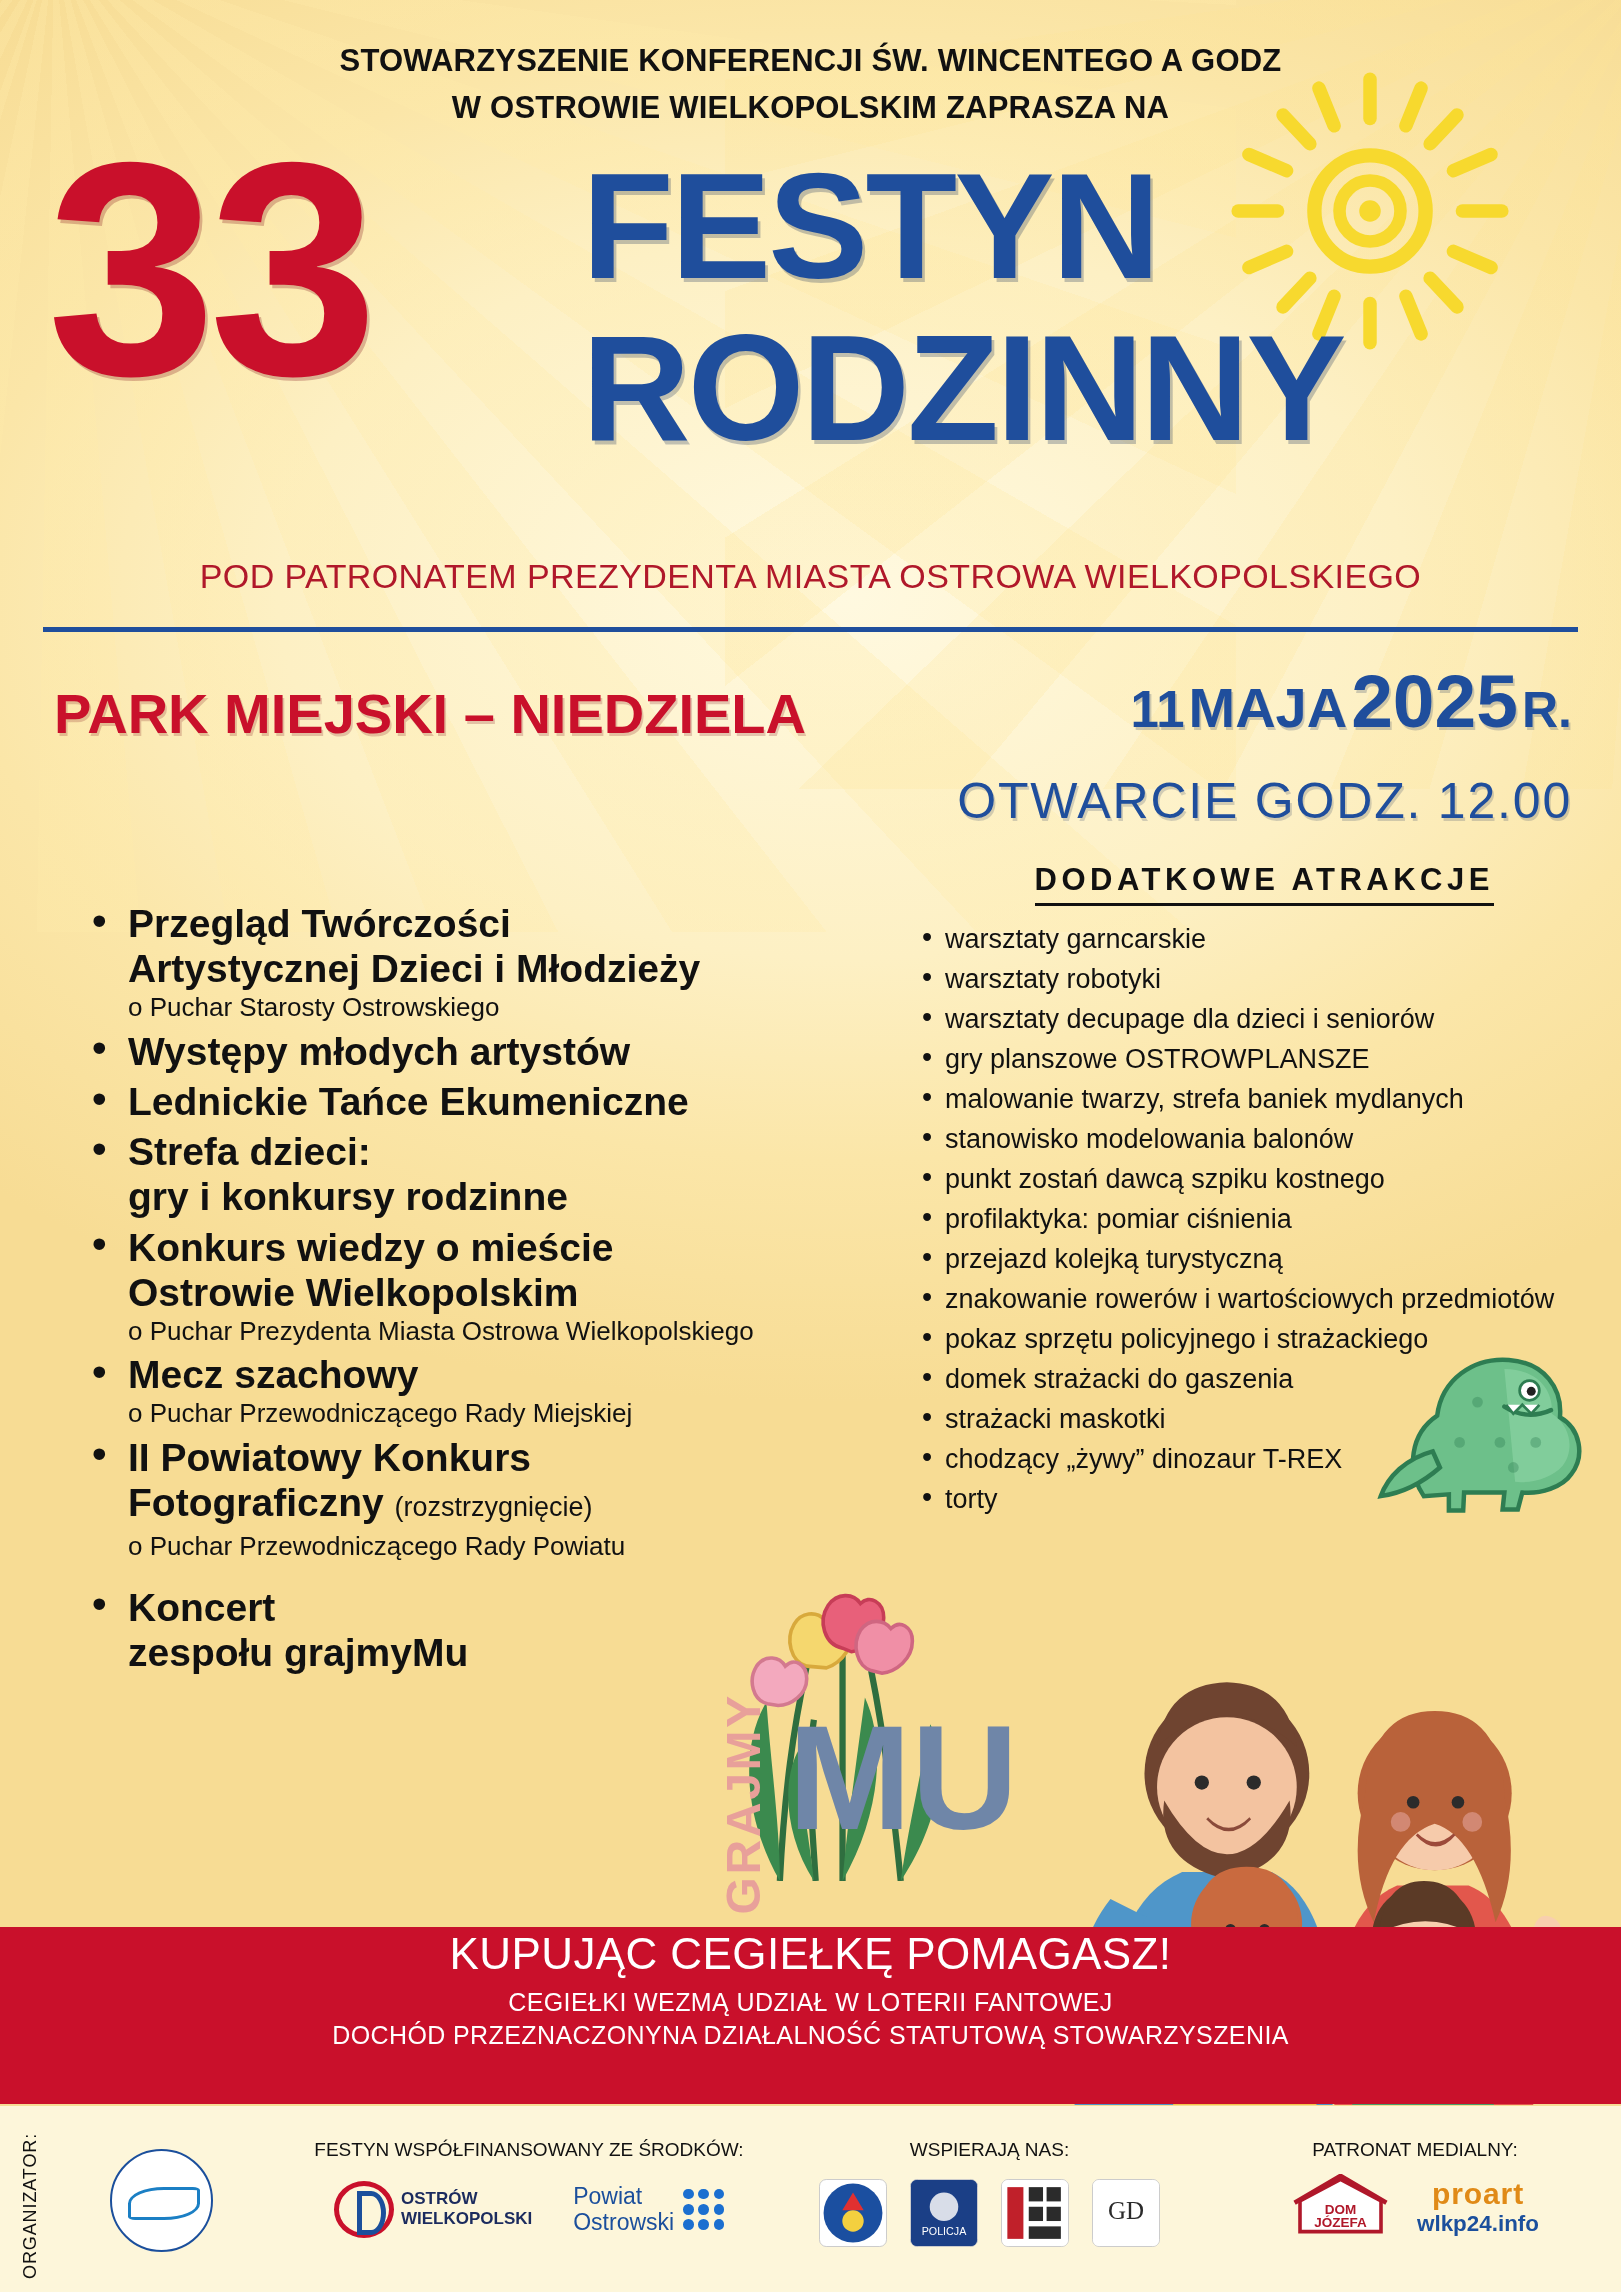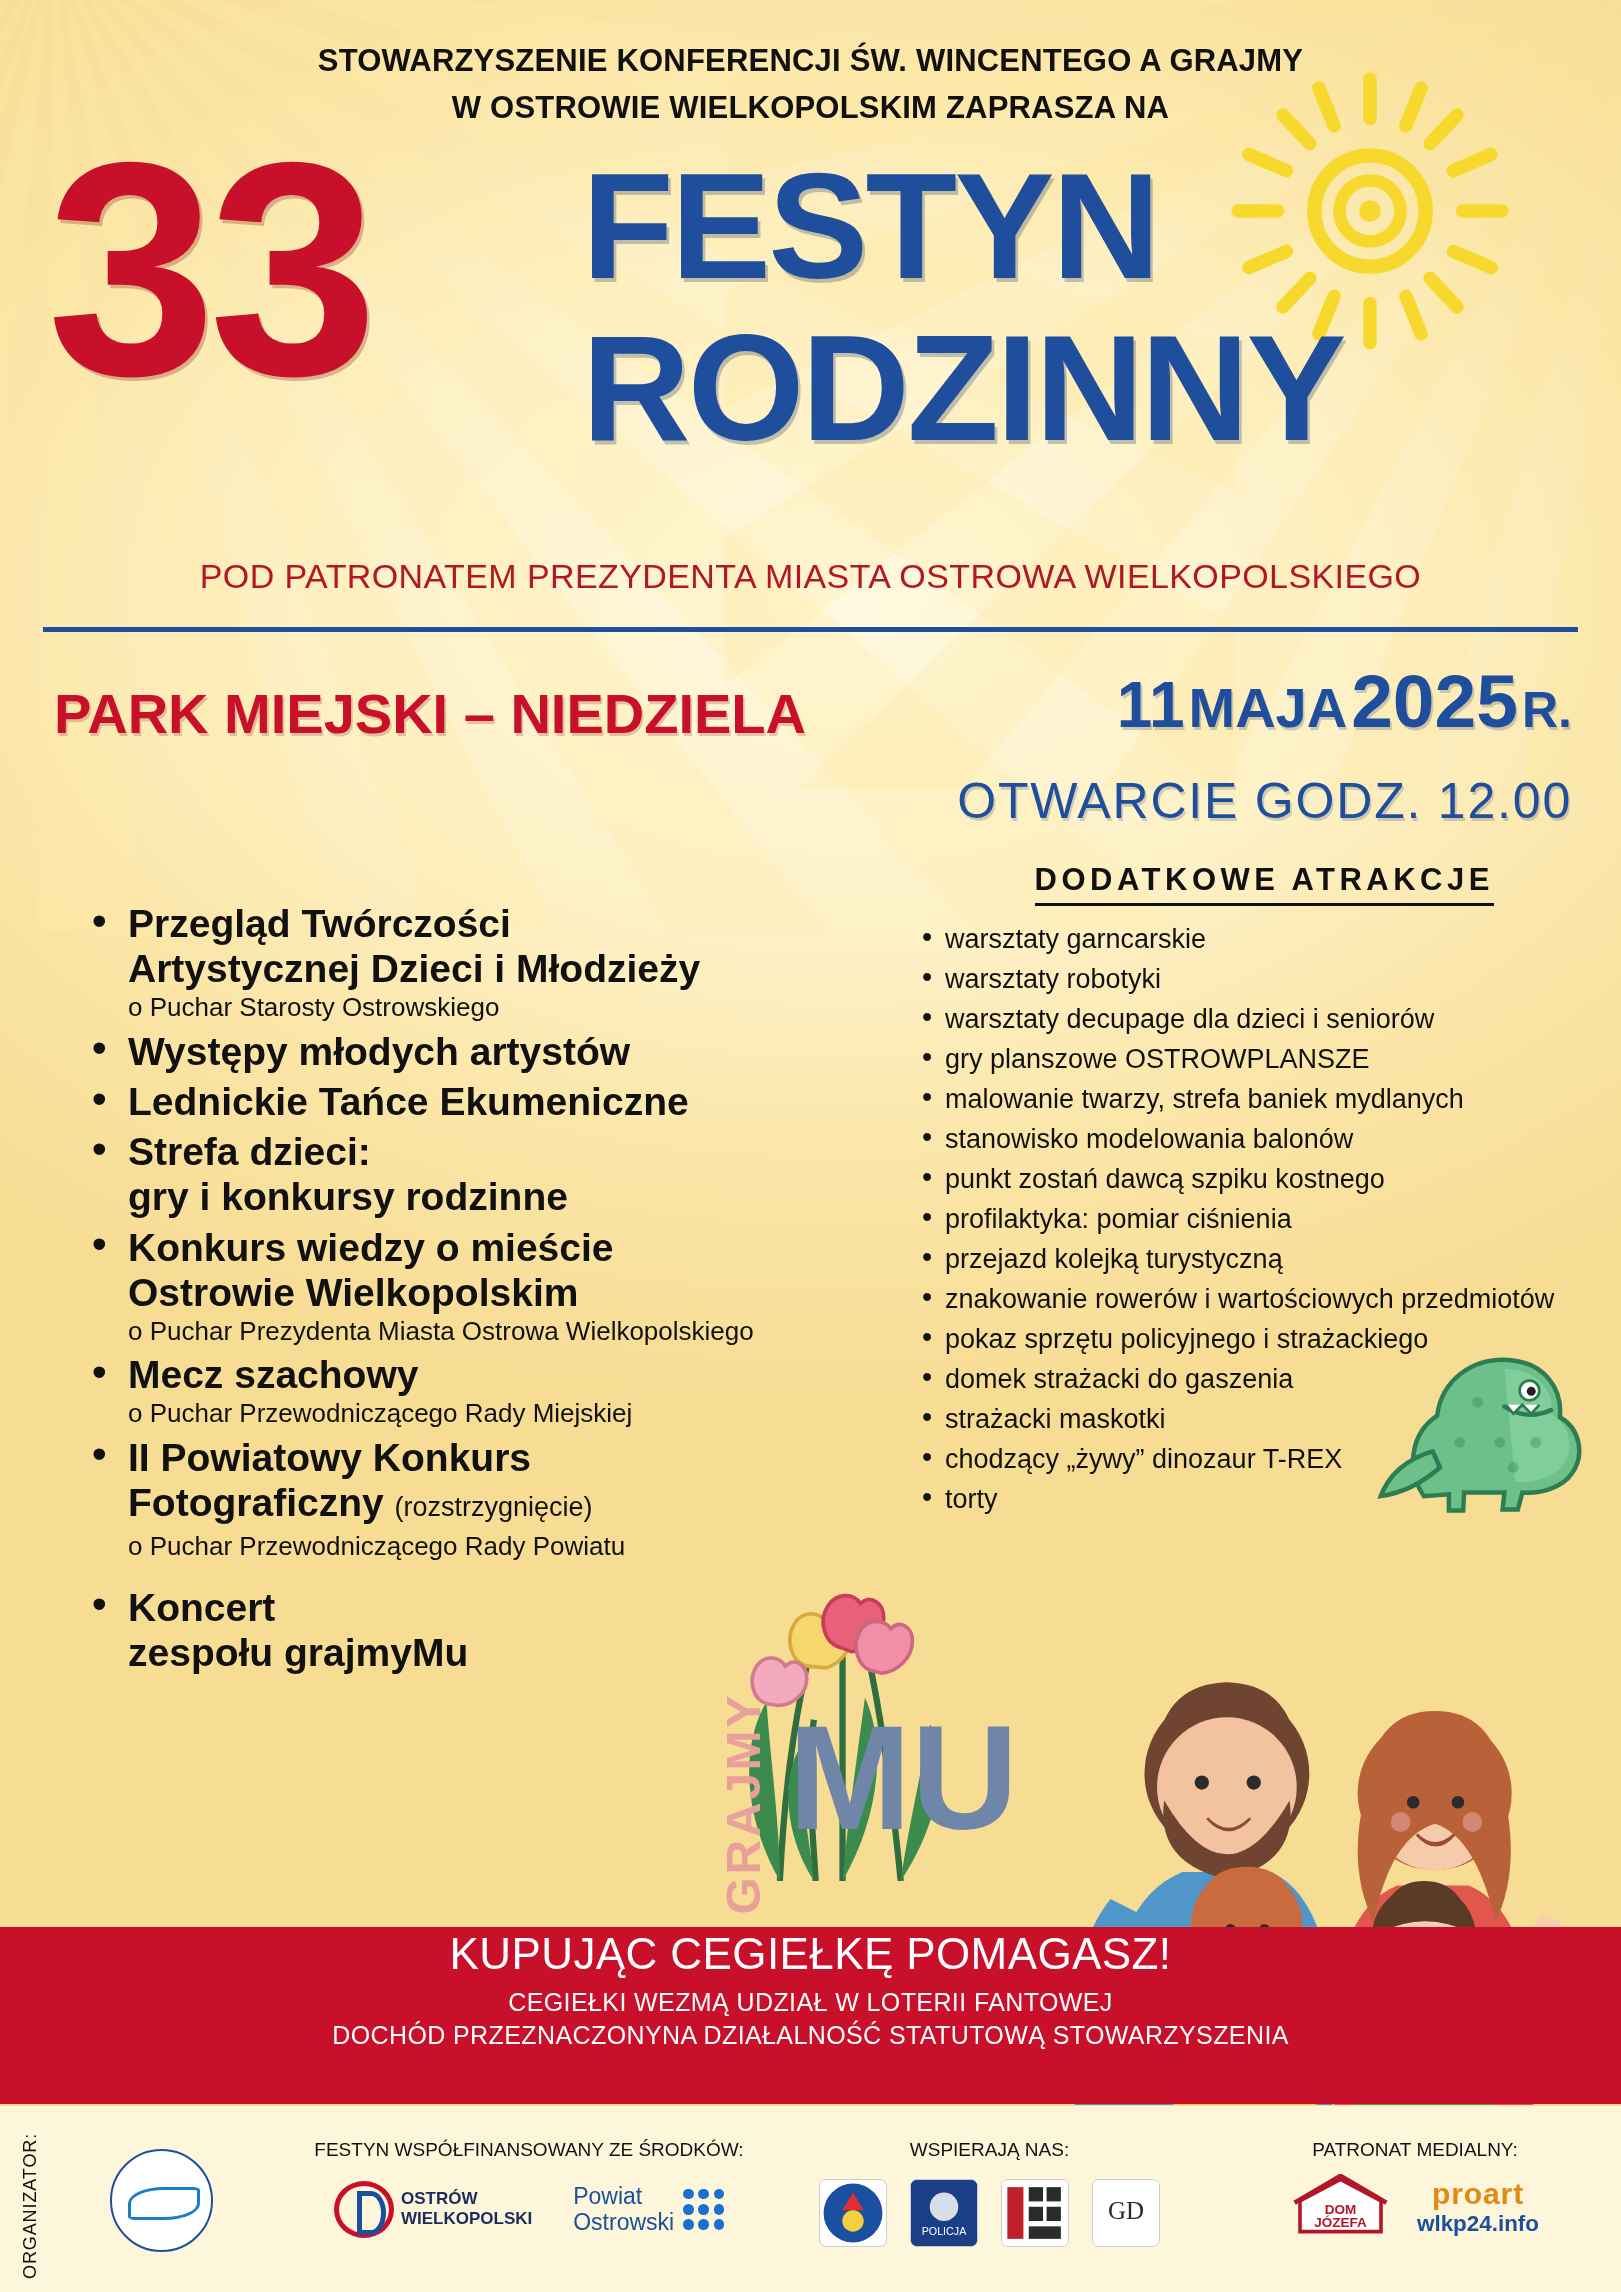--- a/index.html
+++ b/index.html
@@ -68,21 +68,21 @@
   }
 
   .placeline{
     position:absolute;left:54px;top:681px;font-size:56px;font-weight:bold;color:#c9102b;
     text-shadow:1.8px 2.7px 0 rgba(120,0,15,.2);
   }
   .dateline{
     position:absolute;right:49px;top:658px;font-weight:bold;color:#1f4e9c;
     text-shadow:1.8px 2.7px 0 rgba(10,35,85,.2);
   }
-  .dateline .d1{font-size:64px;}
+  .dateline .d1{font-size:51px;}
   .dateline .d2{font-size:56px;}
   .dateline .d3{font-size:75px;}
   .dateline .d4{font-size:50px;}
   .openline{
     position:absolute;right:49px;top:772px;font-size:50px;color:#1f4e9c;letter-spacing:1.8px;
     text-shadow:1.8px 2.7px 0 rgba(10,35,85,.18);
   }
 
   
   .program{position:absolute;left:41px;top:887px;width:851px;}
@@ -188,21 +188,21 @@
         <line x1="258" y1="210" x2="300" y2="228"></line>
         <line x1="205" y1="260" x2="222" y2="302"></line>
         <line x1="125" y1="260" x2="108" y2="302"></line>
         <line x1="72" y1="210" x2="30" y2="228"></line>
         <line x1="72" y1="120" x2="30" y2="102"></line>
         <line x1="125" y1="70" x2="108" y2="28"></line>
       </g>
     </g>
   </svg>
 
-  <div class="head-line" id="hl1">STOWARZYSZENIE KONFERENCJI ŚW. WINCENTEGO A GRAJMY</div>
+  <div class="head-line" id="hl1">STOWARZYSZENIE KONFERENCJI ŚW. WINCENTEGO A GODZ</div>
   <div class="head-line" id="hl2">W OSTROWIE WIELKOPOLSKIM ZAPRASZA NA</div>
 
   <div class="bignum">33</div>
   <div class="bigword" id="w1">FESTYN</div>
   <div class="bigword" id="w2">RODZINNY</div>
 
   <div class="patron">POD PATRONATEM PREZYDENTA MIASTA OSTROWA WIELKOPOLSKIEGO</div>
   <div class="rule"></div>
 
   <div class="placeline">PARK MIEJSKI – NIEDZIELA</div>

